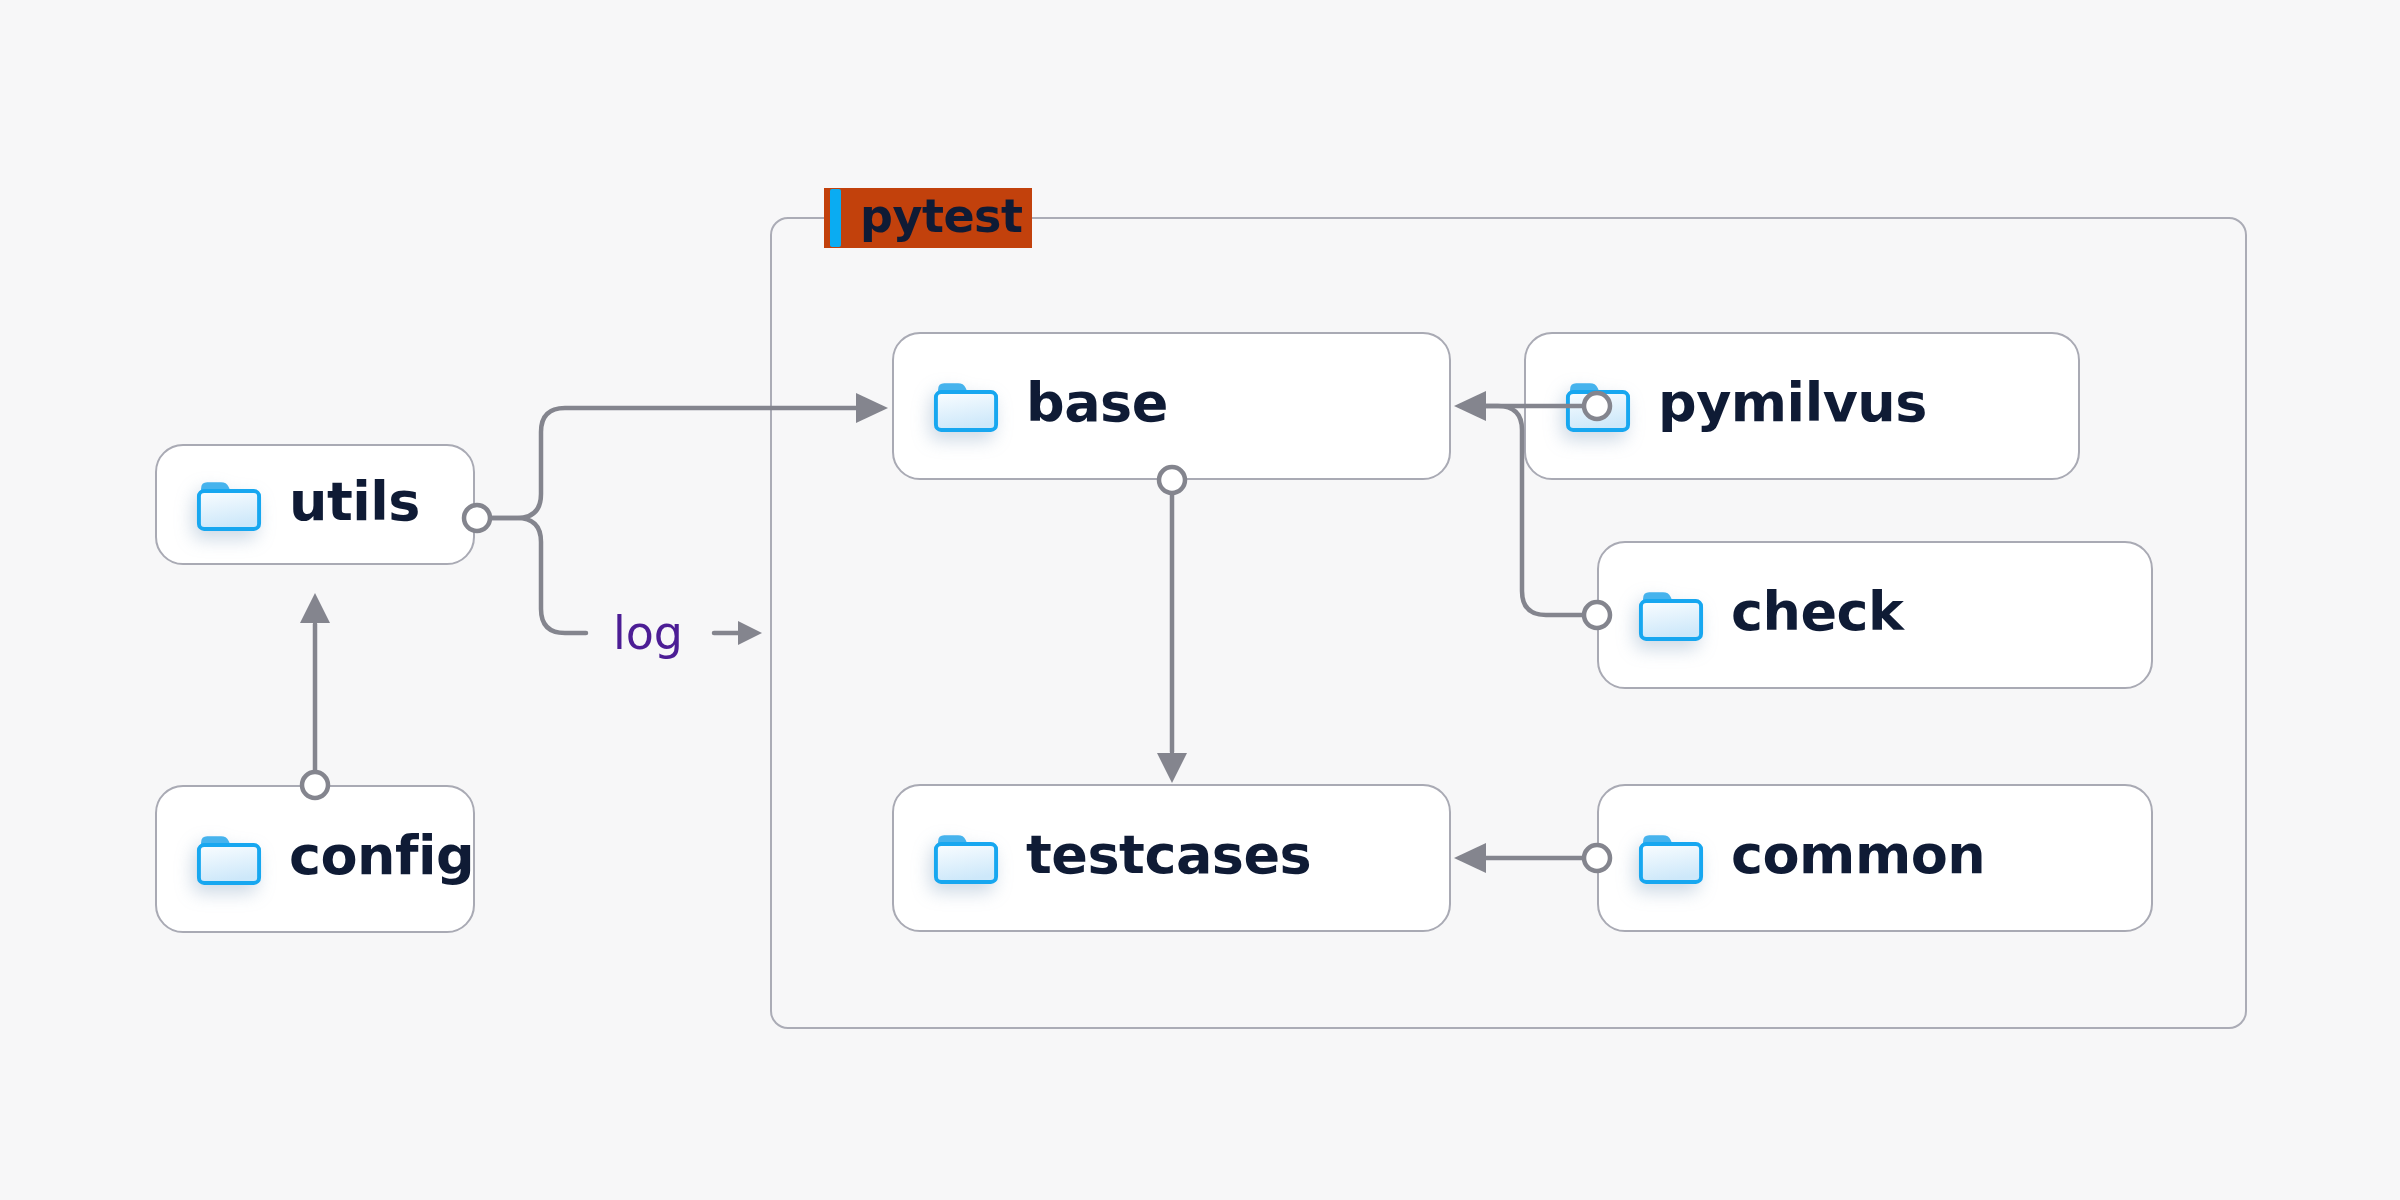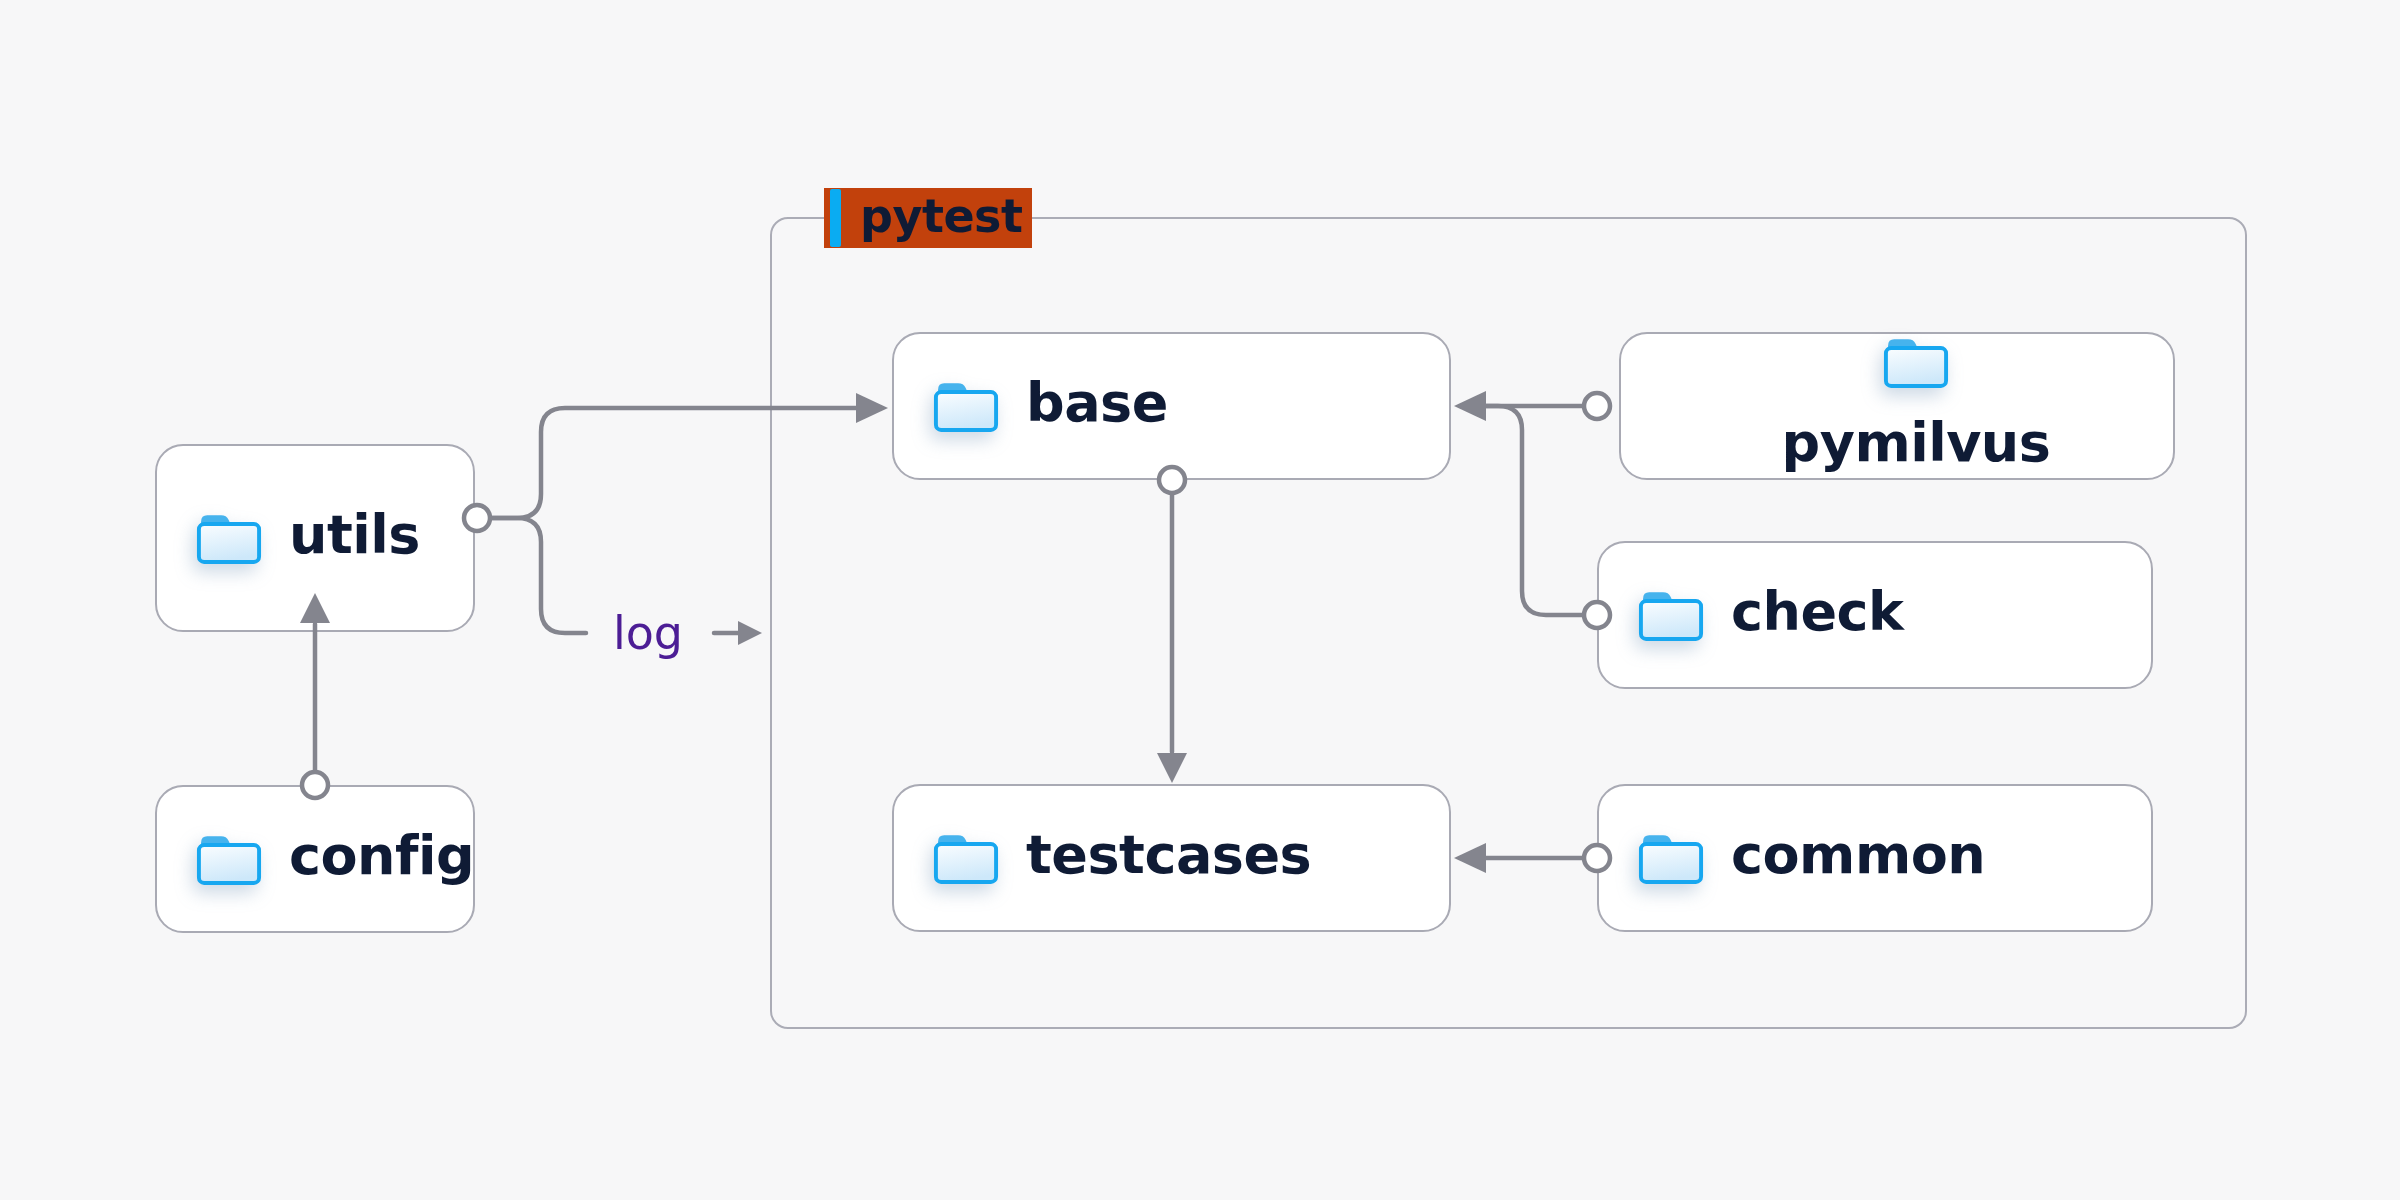--- a/index.html
+++ b/index.html
@@ -72,25 +72,25 @@
     letter-spacing: -0.5px;
     color: #0f1b35;
     line-height: 1;
     padding-bottom: 6px;
     white-space: nowrap;
   }
   .folder-icon {
     flex-shrink: 0;
     filter: drop-shadow(-4px 8px 9px rgba(90, 130, 170, 0.30));
   }
-  #node-utils     { left: 155px;  top: 444px; width: 320px; height: 188px; }
+  #node-utils     { left: 155px;  top: 444px; width: 320px; height: 121px; }
   #node-config    { left: 155px;  top: 785px; width: 320px; height: 148px; justify-content: space-between; }
   #node-base      { left: 892px;  top: 332px; width: 559px; height: 148px; }
   #node-testcases { left: 892px;  top: 784px; width: 559px; height: 148px; }
-  #node-pymilvus  { left: 1619px; top: 332px; width: 556px; height: 148px; flex-direction: column; }
+  #node-pymilvus  { left: 1524px; top: 332px; width: 556px; height: 148px; }
   #node-check     { left: 1597px; top: 541px; width: 556px; height: 148px; }
   #node-common    { left: 1597px; top: 784px; width: 556px; height: 148px; }
   
   .edges-svg {
     position: absolute;
     left: 0; top: 0;
     width: 2400px; height: 1200px;
     z-index: 5;
     pointer-events: none;
   }

